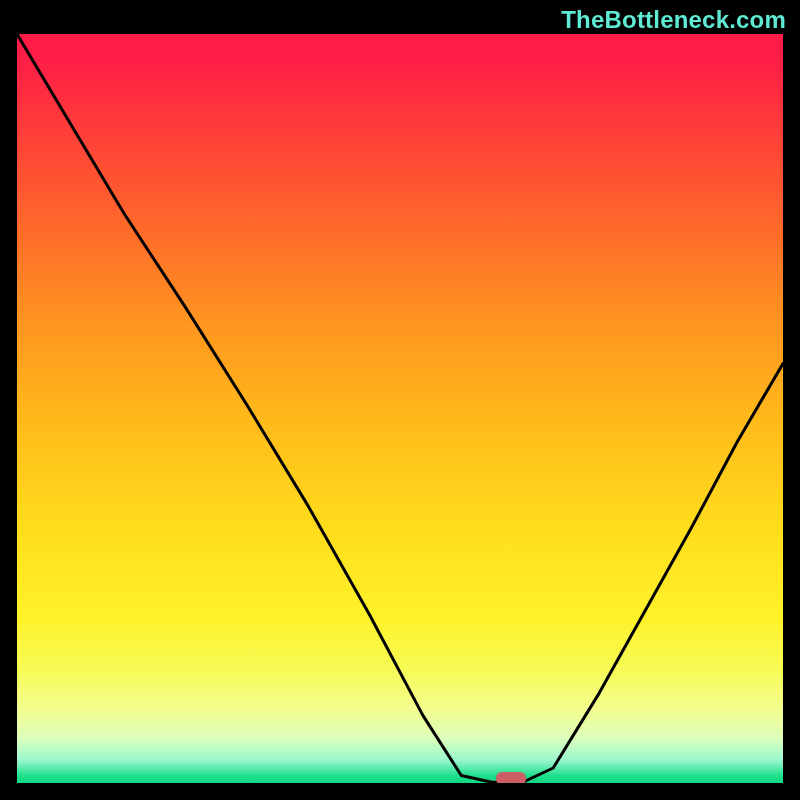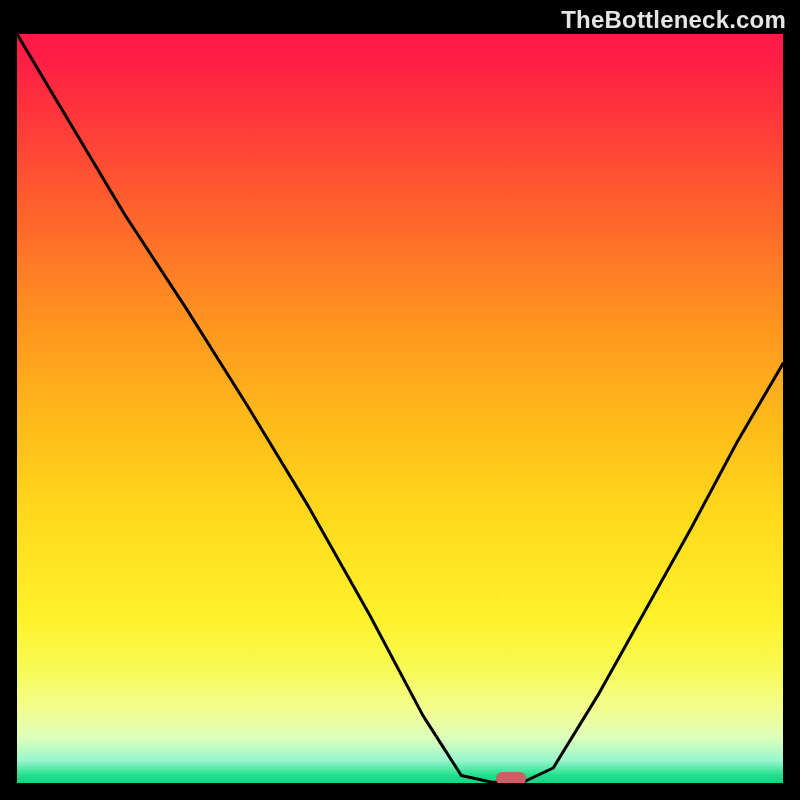--- a/index.html
+++ b/index.html
@@ -13,21 +13,21 @@
   .frame {
     position: relative;
     width: 800px;
     height: 800px;
     background: #000;
   }
   .watermark {
     position: absolute;
     top: 6px;
     right: 14px;
-    color: #e5e5e5;
+    color: #5eead4;
     font-family: Arial, Helvetica, sans-serif;
     font-size: 24px;
     font-weight: 600;
     letter-spacing: 0.2px;
     z-index: 3;
   }
   .plot {
     position: absolute;
     left: 17px;
     top: 34px;

